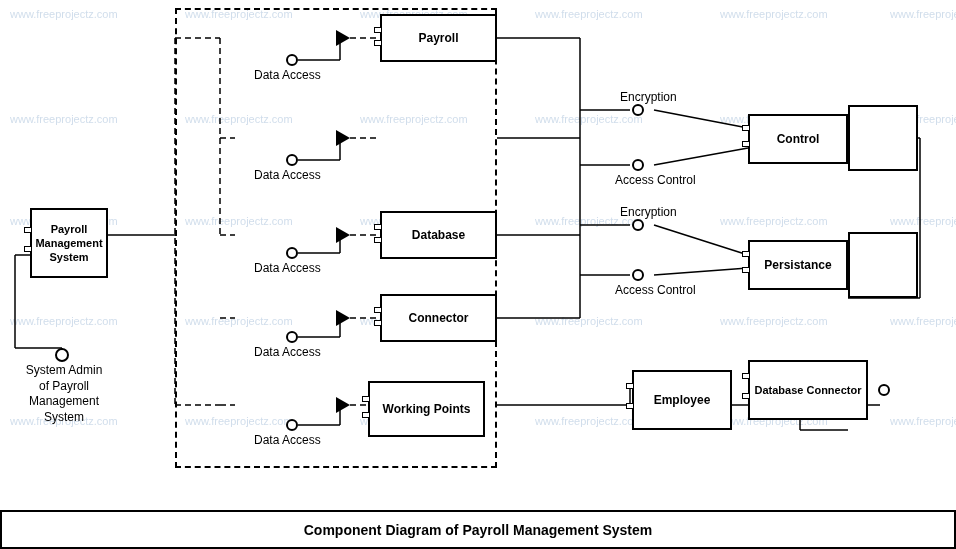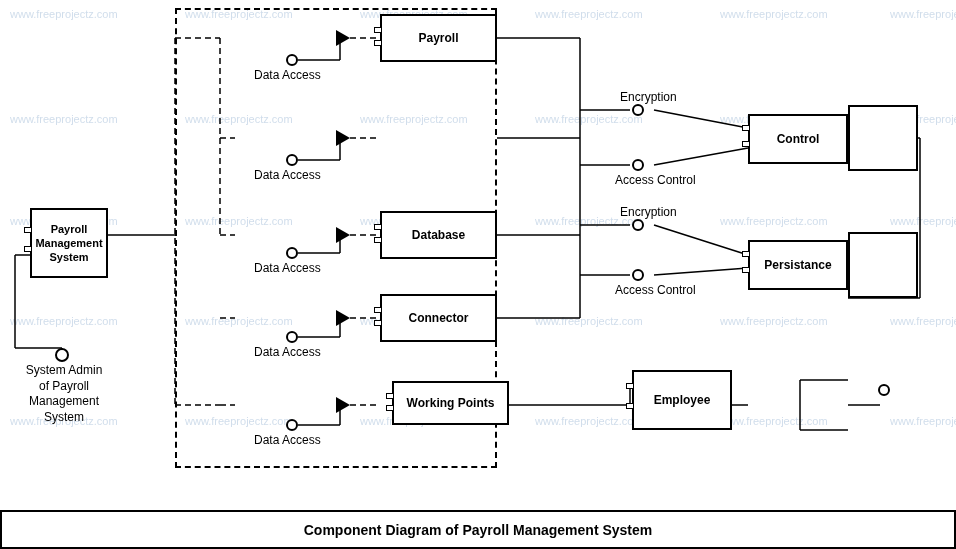--- a/index.html
+++ b/index.html
@@ -320,21 +320,21 @@
   <div class="triangle" style="left:336px;top:310px;"></div>
   <div class="uml-component" style="left:380px;top:294px;width:117px;height:48px;">
     <div class="notch" style="top:25%;left:-8px;width:8px;height:6px;border:1.5px solid #000;background:#fff;position:absolute;"></div>
     <div class="notch" style="top:55%;left:-8px;width:8px;height:6px;border:1.5px solid #000;background:#fff;position:absolute;"></div>
     <span class="bold-label">Connector</span>
   </div>
   <div class="circle" style="left:286px;top:331px;"></div>
   <span class="label-text" style="left:254px;top:345px;">Data Access</span>
 
   <div class="triangle" style="left:336px;top:397px;"></div>
-  <div class="uml-component" style="left:392px;top:381px;width:117px;height:44px;">
+  <div class="uml-component" style="left:368px;top:381px;width:117px;height:56px;">
     <div class="notch" style="top:25%;left:-8px;width:8px;height:6px;border:1.5px solid #000;background:#fff;position:absolute;"></div>
     <div class="notch" style="top:55%;left:-8px;width:8px;height:6px;border:1.5px solid #000;background:#fff;position:absolute;"></div>
     <span class="bold-label">Working
 Points</span>
   </div>
   <div class="circle" style="left:286px;top:419px;"></div>
   <span class="label-text" style="left:254px;top:433px;">Data Access</span>
 
   <div class="circle" style="left:632px;top:104px;"></div>
   <span class="label-text" style="left:620px;top:90px;">Encryption</span>
@@ -363,20 +363,25 @@
   </div>
 
   <div class="comp-box" style="left:848px;top:232px;width:70px;height:66px;"></div>
 
   <div class="uml-component" style="left:632px;top:370px;width:100px;height:60px;">
     <div class="notch" style="top:20%;left:-8px;width:8px;height:6px;border:1.5px solid #000;background:#fff;position:absolute;"></div>
     <div class="notch" style="top:55%;left:-8px;width:8px;height:6px;border:1.5px solid #000;background:#fff;position:absolute;"></div>
     <span class="bold-label">Employee</span>
   </div>
 
+  <div class="uml-component" style="left:748px;top:360px;width:120px;height:60px;">
+    <div class="notch" style="top:20%;left:-8px;width:8px;height:6px;border:1.5px solid #000;background:#fff;position:absolute;"></div>
+    <div class="notch" style="top:55%;left:-8px;width:8px;height:6px;border:1.5px solid #000;background:#fff;position:absolute;"></div>
+    <span class="bold-label" style="font-size:11px;">Database Connector</span>
+  </div>
 
   <div class="circle" style="left:878px;top:384px;"></div>
 
 </div>
 
 <div class="footer" style="top:510px;text-align:right;">
   <span>Component Diagram of Payroll Management System</span>
 </div>
 
 </body></html>

